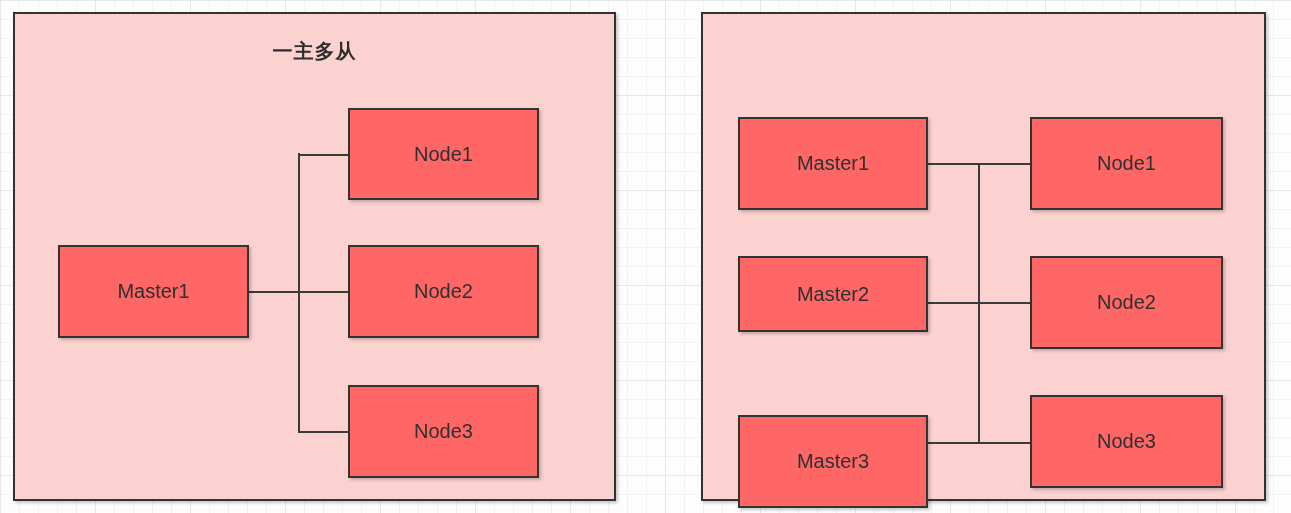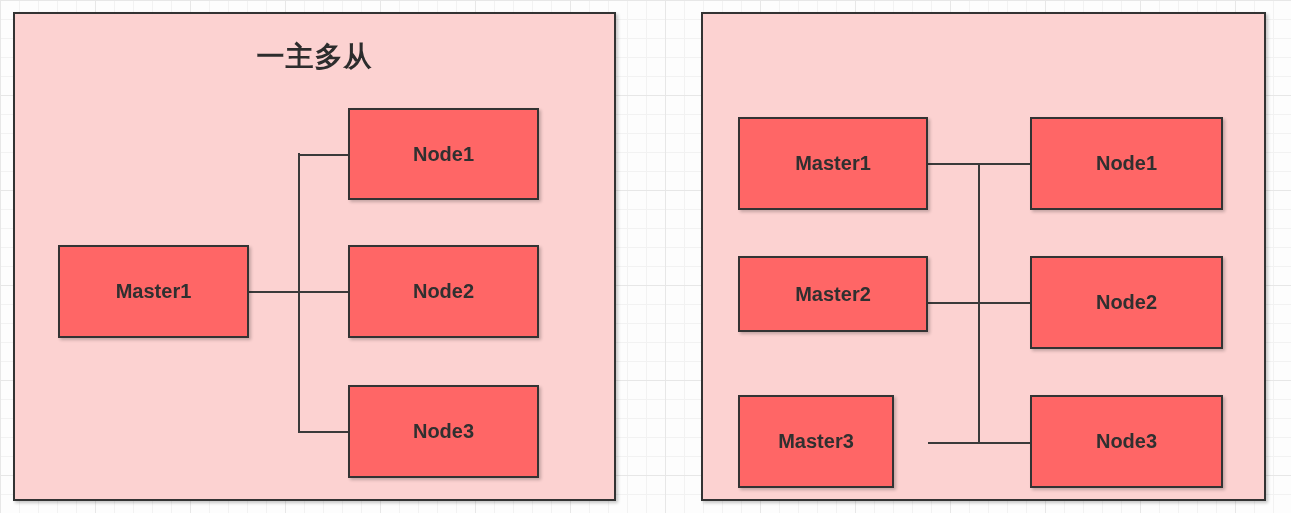--- a/index.html
+++ b/index.html
@@ -27,56 +27,56 @@
     border: 2.5px solid #333333;
     box-shadow: 2px 2px 3px rgba(0,0,0,0.22);
   }
   #panel-left  { left: 13px;  top: 12px; width: 603px; height: 489px; }
   #panel-right { left: 701px; top: 12px; width: 565px; height: 489px; }
   .panel-title {
     position: absolute;
     left: 0; right: 0;
     top: 24px;
     text-align: center;
-    font-size: 28px;
+    font-size: 20px;
     font-weight: bold;
     color: #2d2d2d;
     letter-spacing: 1px;
   }
   .box {
     position: absolute;
     box-sizing: border-box;
     background: #ff6666;
     border: 2.5px solid #333333;
     box-shadow: 2px 2px 3px rgba(0,0,0,0.22);
     display: flex;
     align-items: center;
     justify-content: center;
     font-size: 20px;
-    font-weight: bold;
+    font-weight: normal;
     color: #303030;
   }
   .edge { position: absolute; background: #3a3a3a; }
   .edge.h { height: 2px; }
   .edge.v { width: 2px; }
 
   
   #panel-left .m1 { left: 43px;  top: 231px; width: 191px; height: 93px; }
   #panel-left .n1 { left: 333px; top: 94px;  width: 191px; height: 92px; }
   #panel-left .n2 { left: 333px; top: 231px; width: 191px; height: 93px; }
   #panel-left .n3 { left: 333px; top: 371px; width: 191px; height: 93px; }
   #panel-left .bus      { left: 283px; top: 139px; height: 280px; }
   #panel-left .e-m1     { left: 234px; top: 277px; width: 100px; }
   #panel-left .e-n1     { left: 283px; top: 140px; width: 50px;  }
   #panel-left .e-n3     { left: 283px; top: 417px; width: 50px;  }
 
   
   #panel-right .m1 { left: 35px;  top: 103px; width: 190px; height: 93px; }
   #panel-right .m2 { left: 35px;  top: 242px; width: 190px; height: 76px; }
-  #panel-right .m3 { left: 35px;  top: 381px; width: 156px; height: 93px; }
+  #panel-right .m3 { left: 35px;  top: 401px; width: 190px; height: 93px; }
   #panel-right .n1 { left: 327px; top: 103px; width: 193px; height: 93px; }
   #panel-right .n2 { left: 327px; top: 242px; width: 193px; height: 93px; }
   #panel-right .n3 { left: 327px; top: 381px; width: 193px; height: 93px; }
   #panel-right .bus  { left: 275px; top: 149px; height: 280px; }
   #panel-right .e-r1 { left: 225px; top: 149px; width: 102px; }
   #panel-right .e-r2 { left: 225px; top: 288px; width: 102px; }
   #panel-right .e-r3 { left: 225px; top: 428px; width: 102px; }
 </style>
 </head>
 <body>

